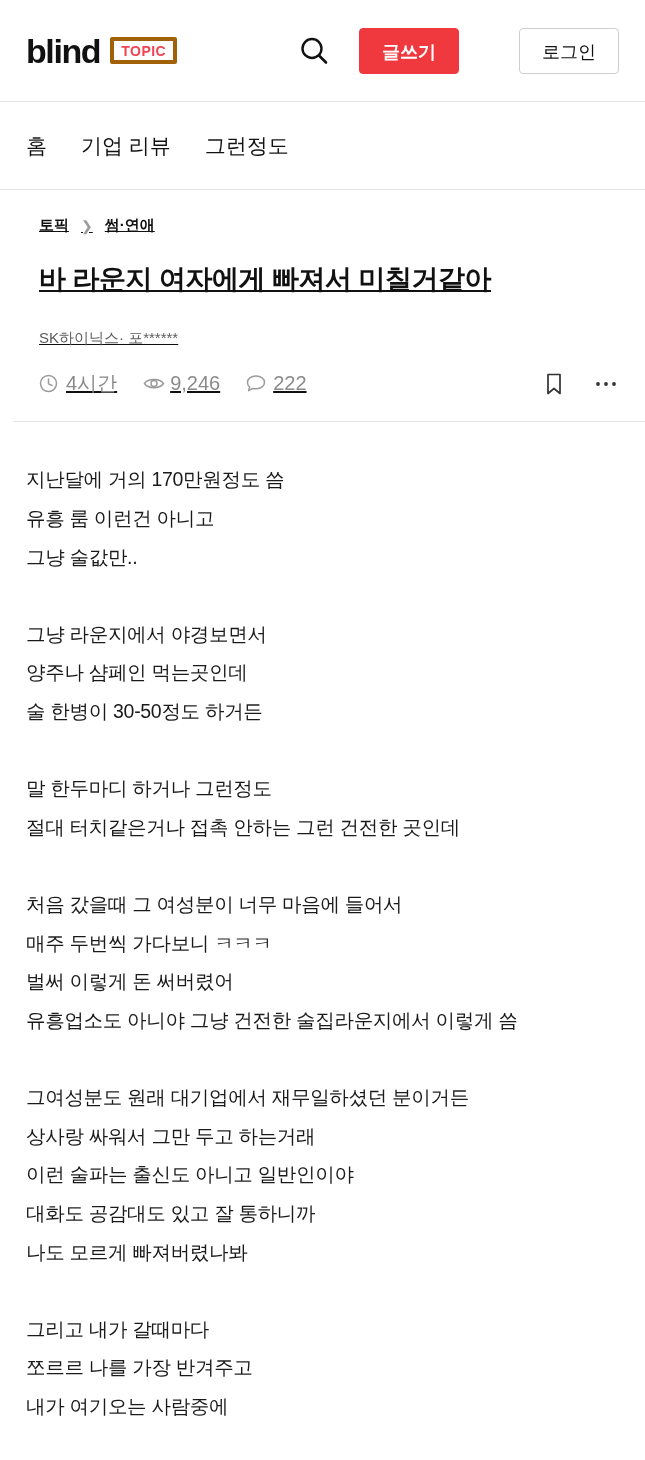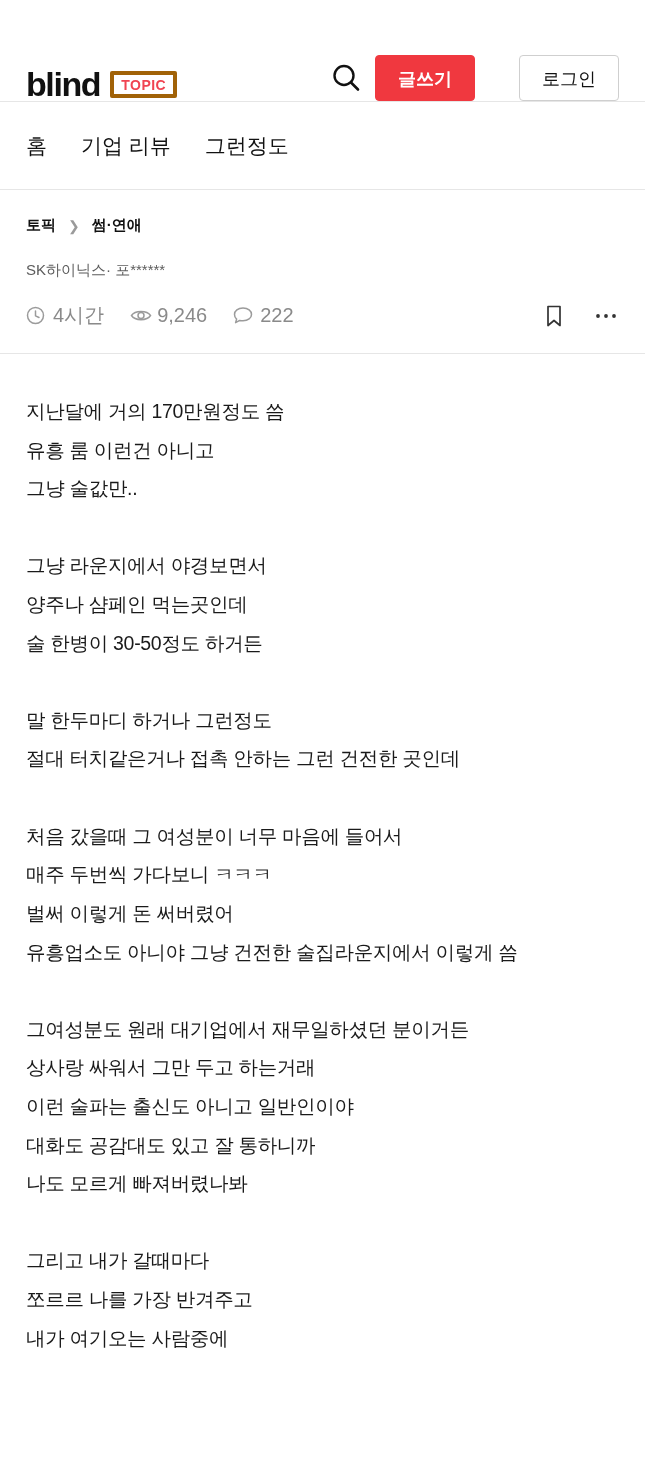--- a/index.html
+++ b/index.html
@@ -13,21 +13,21 @@
     min-height: 1460px;
     font-family: "Liberation Sans", sans-serif;
     color: #111111;
     -webkit-font-smoothing: antialiased;
   }
 
   
   .header {
     height: 102px;
     display: flex;
-    align-items: flex-end;
+    align-items: center;
     padding: 0 26px;
     border-bottom: 1px solid #e6e6e6;
     background: #fff;
   }
   .brand {
     display: flex;
     align-items: center;
     gap: 10px;
     flex: 0 0 auto;
   }
@@ -45,21 +45,21 @@
     font-weight: 700;
     letter-spacing: 0.5px;
     padding: 3px 7px 2px;
     line-height: 1;
     border-radius: 2px;
   }
   .header-spacer { flex: 1 1 auto; }
   .header-actions {
     display: flex;
     align-items: center;
-    gap: 12px;
+    gap: 28px;
   }
   .search-icon {
     width: 34px;
     height: 34px;
     display: block;
     cursor: pointer;
   }
   .btn {
     font-size: 18px;
     font-weight: 700;
@@ -97,21 +97,22 @@
   }
   .nav-item {
     font-size: 21px;
     color: #111111;
     cursor: pointer;
     white-space: nowrap;
   }
 
   
   .post {
-    padding: 26px 26px 0 26px;
+    padding: 26px 26px 0 39px;
+    text-decoration: underline;
   }
   .breadcrumb {
     display: flex;
     align-items: center;
     gap: 12px;
     font-size: 15px;
     font-weight: 700;
     color: #111111;
     margin-bottom: 26px;
   }
@@ -206,20 +207,21 @@
 </div>
 
 <div class="post">
 
   <div class="breadcrumb">
     <span>토픽</span>
     <span class="sep">❯</span>
     <span>썸·연애</span>
   </div>
 
+  <h1 class="post-title">바 라운지 여자에게 빠져서 미칠거같아</h1>
 
   <div class="post-author">SK하이닉스· 포******</div>
 
   <div class="meta-row">
     <div class="meta-item">
       <span class="meta-icon">
         <svg viewBox="0 0 19 19" width="19" height="19" aria-hidden="true">
           <circle cx="9.5" cy="9.5" r="8" fill="none" stroke="#9b9b9b" stroke-width="1.5"></circle>
           <path d="M9.5 5 L9.5 9.8 L13 11.5" fill="none" stroke="#9b9b9b" stroke-width="1.5" stroke-linecap="round" stroke-linejoin="round"></path>
         </svg>

